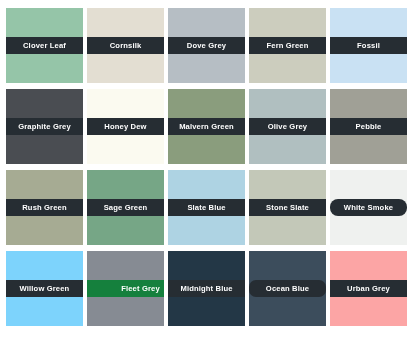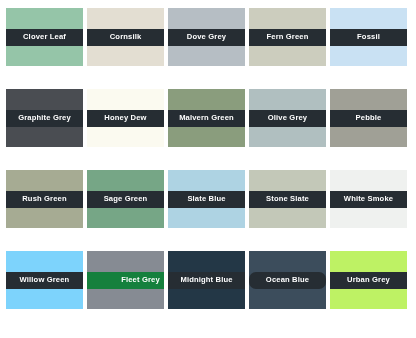--- a/index.html
+++ b/index.html
@@ -23,21 +23,21 @@
     display: grid;
     grid-template-columns: repeat(5, 77px);
     grid-template-rows: repeat(4, 75px);
     column-gap: 4px;
     row-gap: 6px;
     background: #ffffff;
   }
   .swatch {
     position: relative;
     width: 77px;
-    height: 58px;
+    height: 75px;
     display: flex;
     flex-direction: column;
     justify-content: center;
     overflow: hidden;
   }
   .swatch-label-band {
     width: 100%;
     height: 17px;
     background: #262d33;
     display: flex;
@@ -125,21 +125,21 @@
       <div class="swatch-label-band" style="background: rgb(38, 45, 51);">
         <span class="swatch-label-text" style="color: rgb(255, 255, 255);">Slate Blue</span>
       </div>
     </div>
     <div class="swatch" style="background: rgb(195, 200, 184);">
       <div class="swatch-label-band" style="background: rgb(38, 45, 51);">
         <span class="swatch-label-text" style="color: rgb(255, 255, 255);">Stone Slate</span>
       </div>
     </div>
     <div class="swatch" style="background: rgb(239, 241, 239);">
-      <div class="swatch-label-band" style="background: rgb(38, 45, 51);">
+      <div class="swatch-label-band" style="background: rgb(38, 45, 51); border-radius: 8px;">
         <span class="swatch-label-text" style="color: rgb(255, 255, 255);">White Smoke</span>
       </div>
     </div>
     <div class="swatch" style="background: #7dd3fc;">
       <div class="swatch-label-band" style="background: rgb(38, 45, 51);">
         <span class="swatch-label-text" style="color: rgb(255, 255, 255);">Willow Green</span>
       </div>
     </div>
     <div class="swatch" style="background: rgb(134, 139, 147);">
       <div class="swatch-label-band" style="background: #15803d; padding-left: 32px;">
@@ -149,18 +149,18 @@
     <div class="swatch" style="background: rgb(35, 55, 70);">
       <div class="swatch-label-band" style="background: rgb(38, 45, 51);">
         <span class="swatch-label-text" style="color: rgb(255, 255, 255);">Midnight Blue</span>
       </div>
     </div>
     <div class="swatch" style="background: rgb(60, 77, 92);">
       <div class="swatch-label-band" style="background: rgb(38, 45, 51); border-radius: 7px;">
         <span class="swatch-label-text" style="color: rgb(255, 255, 255);">Ocean Blue</span>
       </div>
     </div>
-    <div class="swatch" style="background: #bef264;">
+    <div class="swatch" style="background: #fca5a5;">
       <div class="swatch-label-band" style="background: rgb(38, 45, 51);">
         <span class="swatch-label-text" style="color: rgb(255, 255, 255);">Urban Grey</span>
       </div>
     </div>
   </div>
 
 </body></html>

